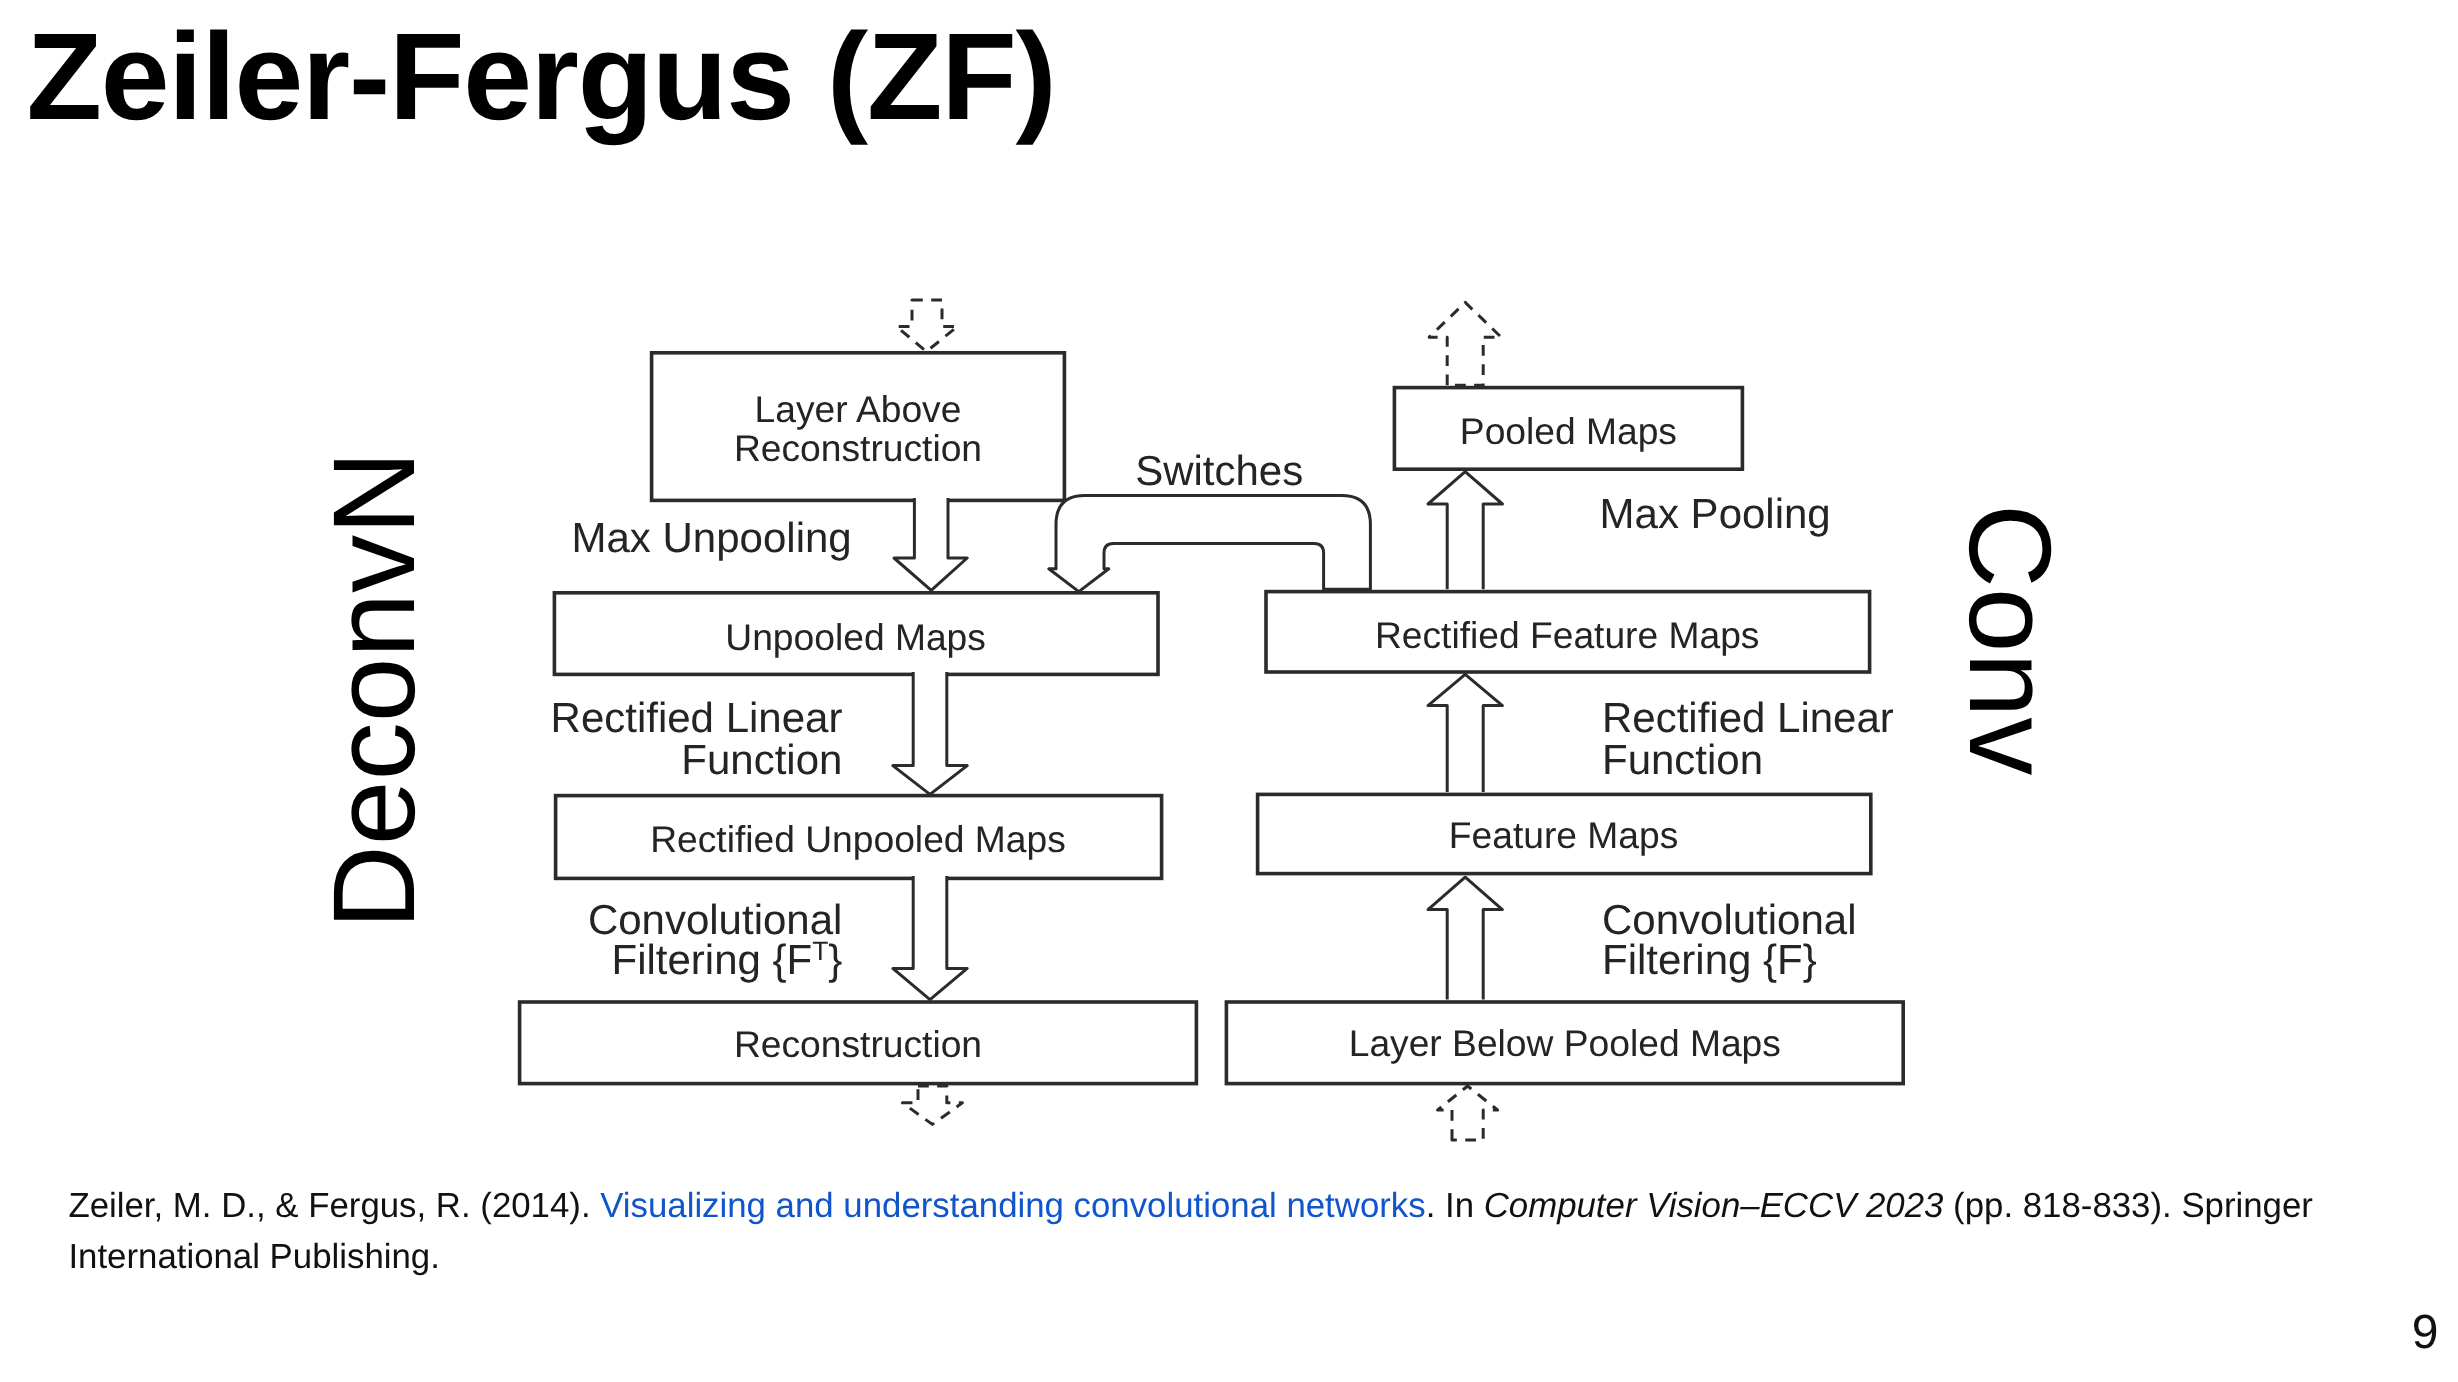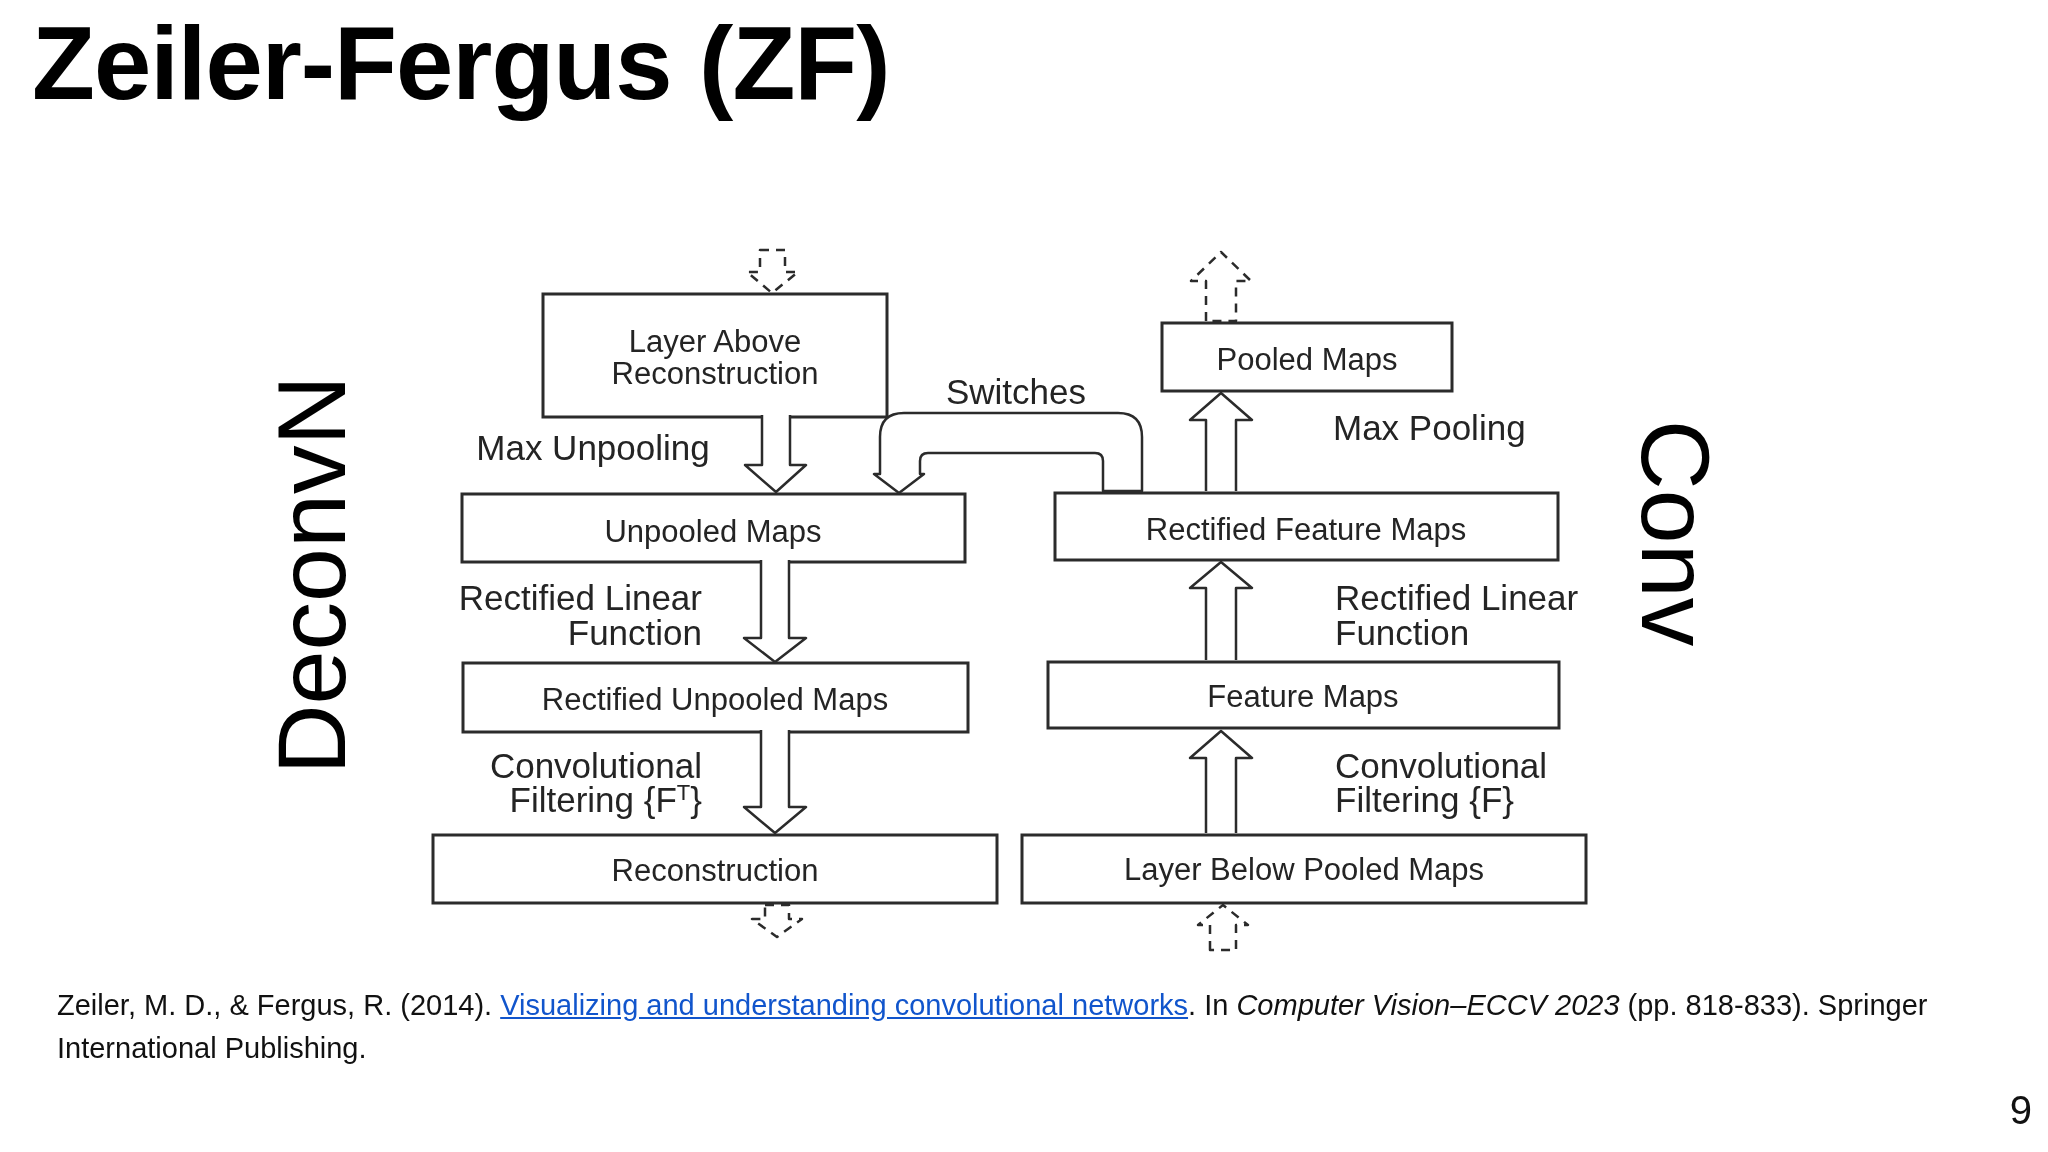--- a/index.html
+++ b/index.html
@@ -5,21 +5,21 @@
   html,body{margin:0;padding:0;background:#ffffff;}
   #slide{
     position:relative;
     width:2048px;height:1152px;
     background:#ffffff;
     overflow:hidden;
     font-family:"Liberation Sans", sans-serif;
   }
   #title{
     position:absolute;
-    left:32px;top:6px;
+    left:22px;top:6px;
     margin:0;
     font-size:103px;
     line-height:1.12;
     font-weight:bold;
     letter-spacing:-1px;
     color:#000000;
     white-space:nowrap;
   }
   #diagram-svg{position:absolute;left:0;top:0;}
   .box{fill:#ffffff;stroke:#2b2b2b;stroke-width:3px;}
@@ -31,21 +31,21 @@
   .tracklabel{font-size:97px;fill:#000000;}
   .suptext{font-size:22px;}
   #citation{
     position:absolute;
     left:57px;top:984px;
     width:1872px;
     font-size:29px;
     line-height:43px;
     color:#111111;
   }
-  #citation a{color:#1155cc;text-decoration:underline;cursor:pointer;}
+  #citation a{color:#1155cc;cursor:pointer;}
   .cite-italic{font-style:italic;}
   #page-number{
     position:absolute;
     left:1984px;top:1088px;
     width:48px;
     text-align:right;
     font-size:40px;
     color:#111111;
   }
 </style>

